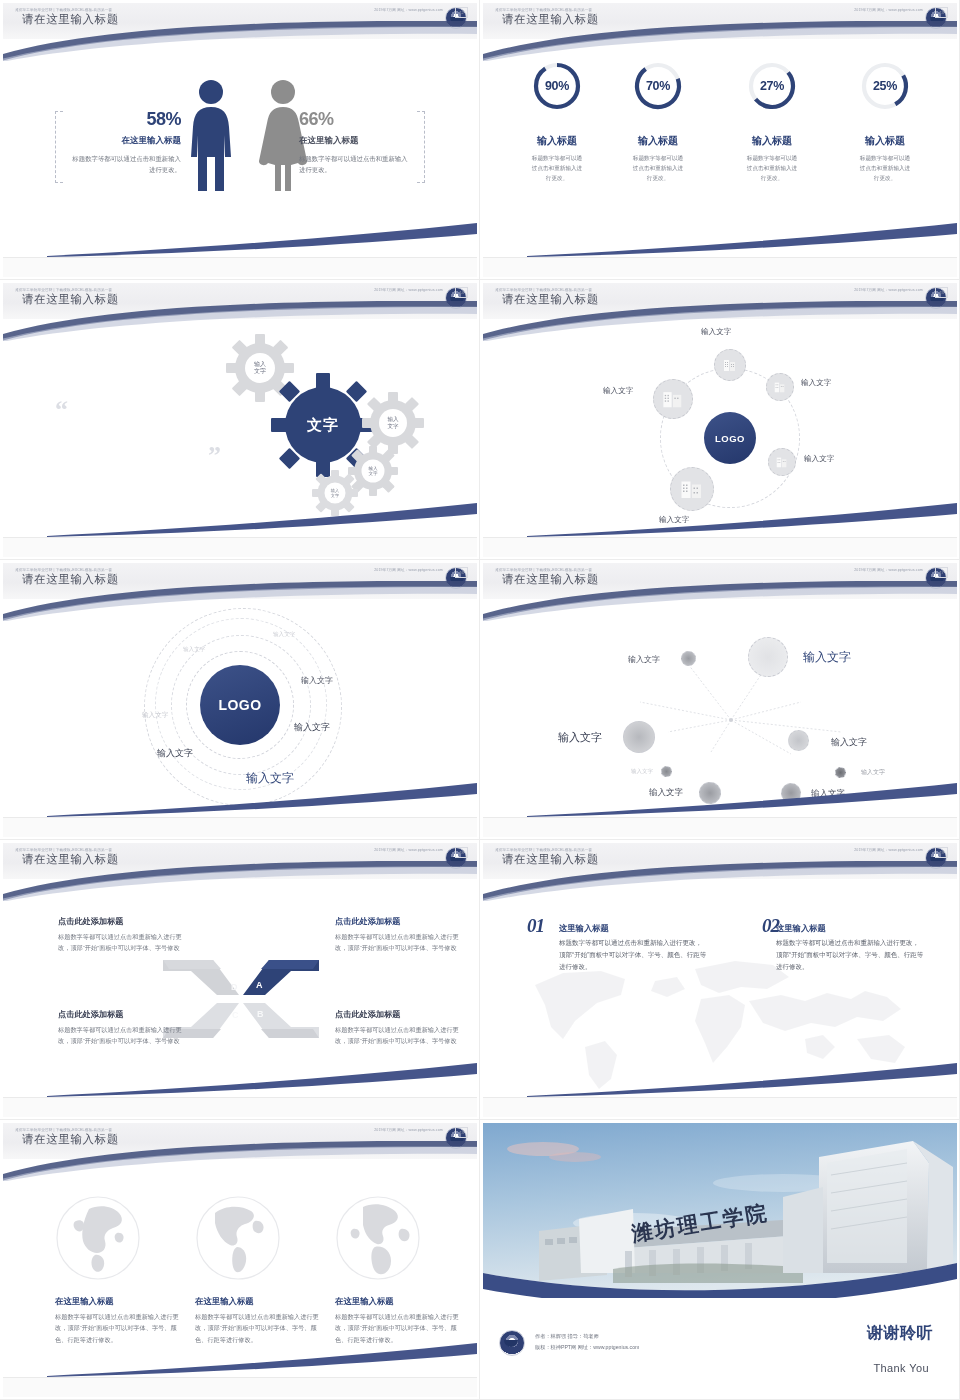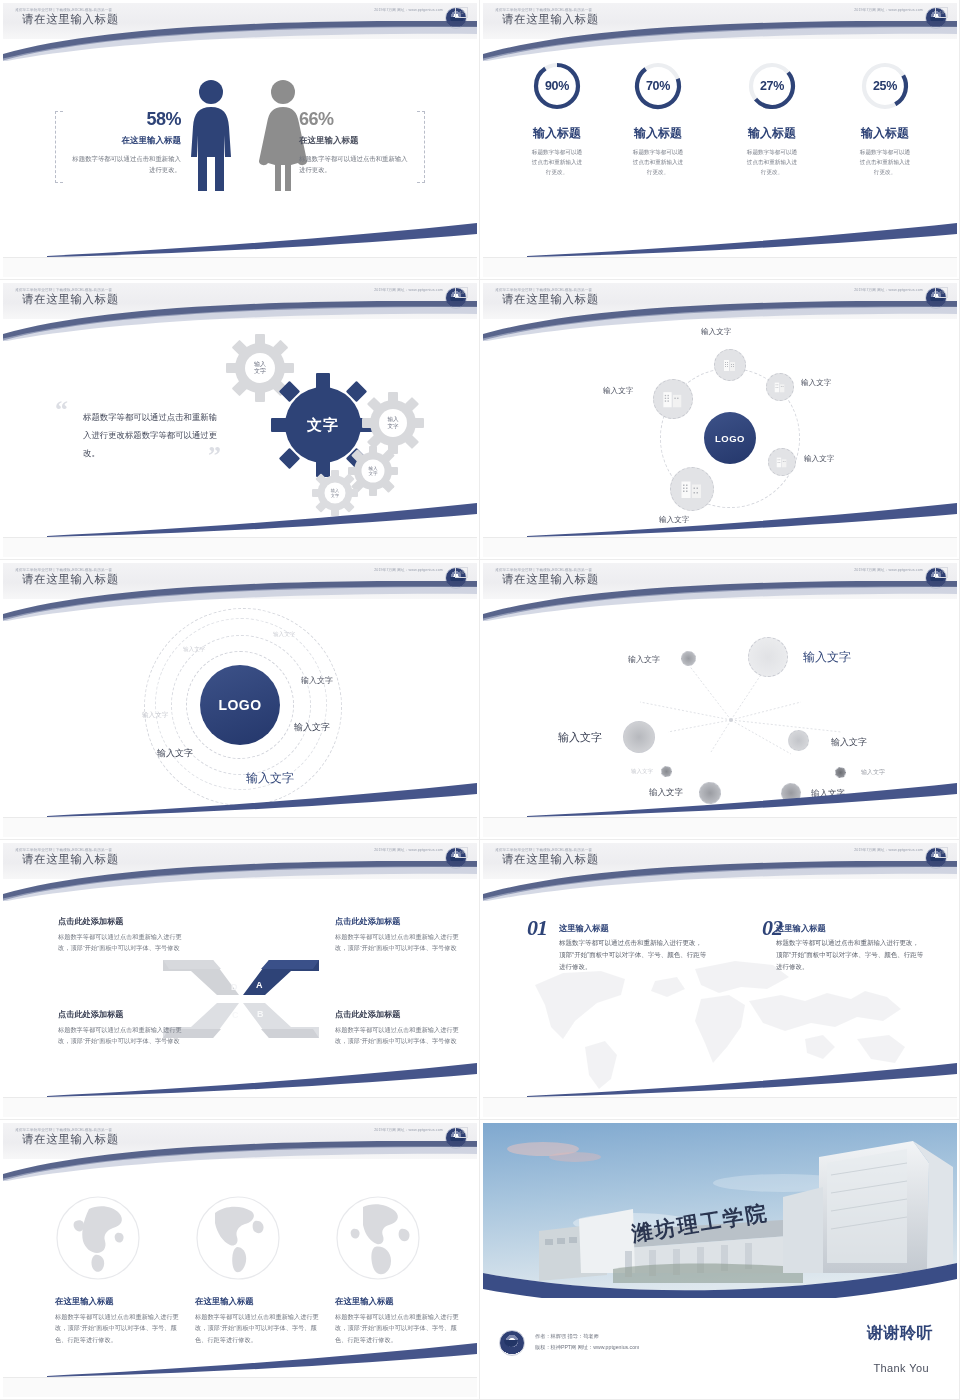--- a/index.html
+++ b/index.html
@@ -89,21 +89,21 @@
   .navy { color:#2e4377; }
   .grayc { color:#8d8d8d; }
   .fig { position:absolute; }
   
   .donut-wrap { position:absolute; text-align:center; width:96px; }
   .donut { position:relative; width:50px; height:50px; margin:0 auto; }
   .donut-val {
     position:absolute; inset:0; display:flex; align-items:center; justify-content:center;
     font-size:12.5px; font-weight:bold; color:#263a6b; letter-spacing:-.3px;
   }
-  .d-title { margin-top:14px; font-size:12px; font-weight:bold; color:#2e4377; }
+  .d-title { margin-top:23px; font-size:10px; font-weight:bold; color:#2e4377; }
   .d-body { margin-top:5px; font-size:5.6px; line-height:1.8; color:#757a85; padding:0 22px; }
   
   .quote-mark { position:absolute; color:#dcdee4; font-size:26px; font-weight:bold; font-family:"Liberation Serif",serif; }
   .s3-text { position:absolute; font-size:8.4px; line-height:2.15; color:#44495a; }
   .gear-lbl { position:absolute; inset:0; display:flex; flex-direction:column;
     align-items:center; justify-content:center; line-height:1.2; }
   
   .logo-circle {
     position:absolute; border-radius:50%;
     background:linear-gradient(160deg,#3d5289,#24376b);
@@ -119,21 +119,21 @@
   .dashring { position:absolute; border:1px dashed #d5d7dd; border-radius:50%; }
   
   .nnode { position:absolute; border-radius:50%; border:1px dashed #c9cbd2; }
   .nlbl  { position:absolute; white-space:nowrap; color:#3c4considerable; }
   
   .arw-title { position:absolute; font-size:8.2px; font-weight:bold; }
   .arw-body  { position:absolute; font-size:6.2px; line-height:1.8; color:#70757f; width:126px; }
   .arw-letter{ position:absolute; color:#fff; font-size:9px; font-weight:bold; }
   
   .num { position:absolute; font-family:"Liberation Serif",serif; font-style:italic;
-         font-weight:bold; font-size:22px; color:#2e4377; letter-spacing:-1px; }
+         font-weight:bold; font-size:19px; color:#2e4377; letter-spacing:-1px; }
   .n-title { position:absolute; font-size:8.3px; font-weight:bold; color:#2e4377; }
   .n-body  { position:absolute; font-size:6.5px; line-height:1.85; color:#5d626d; width:148px; }
   
   .g-title { position:absolute; font-size:8.4px; font-weight:bold; color:#2e4377; }
   .g-body  { position:absolute; font-size:6.2px; line-height:1.85; color:#70757f; width:132px; }
   
   .photo { position:absolute; left:0; top:0; width:474px; height:175px; overflow:hidden; }
   .cred { position:absolute; font-size:5.2px; color:#6d727e; white-space:nowrap; }
   .thx-cn { position:absolute; font-size:16px; font-weight:bold; color:#2e4377; letter-spacing:.5px;font-family:Liberation Mono, monospace; }
   .thx-en { position:absolute; font-size:11px; color:#4a4f5e; letter-spacing:.4px; }
@@ -274,21 +274,20 @@
     <div class="hdr-title">请在这里输入标题</div>
     <div class="emblem"></div>
     <div class="swoosh-top">
       <svg width="500" height="40" viewBox="0 0 500 40">
         <path d="M0 36 C90 8 250 -2 500 0 L500 6 C250 5 95 16 8 40 Z" fill="#3c4a78" opacity="0.85"></path>
         <path d="M0 40 C95 15 255 3 500 6 L500 13 C255 11 100 24 14 40 Z" fill="#b9c0d4" opacity="0.6"></path>
       </svg>
     </div>
 
     <div class="quote-mark" style="left:52px;top:112px;">“</div>
-    <div class="s3-text" style="left:80px;top:125px;width:135px;">标题数字等都可以通过点击和重新输入进行更改标题数字等都可以通过更改。</div>
     <div class="quote-mark" style="left:205px;top:158px;">”</div>
 
     <div style="position:absolute;left:222px;top:50px;width:70px;height:70px;">
       <svg width="70" height="70" viewBox="0 0 70 70" style="position:absolute;inset:0;">
         <g fill="#d8d9dc">
           <circle cx="35" cy="35" r="25"></circle>
           <g>
             <rect x="30" y="1" width="10" height="12" rx="1"></rect>
                 <rect x="30" y="57" width="10" height="12" rx="1"></rect>
             <rect x="1" y="30" width="12" height="10" rx="1"></rect>

